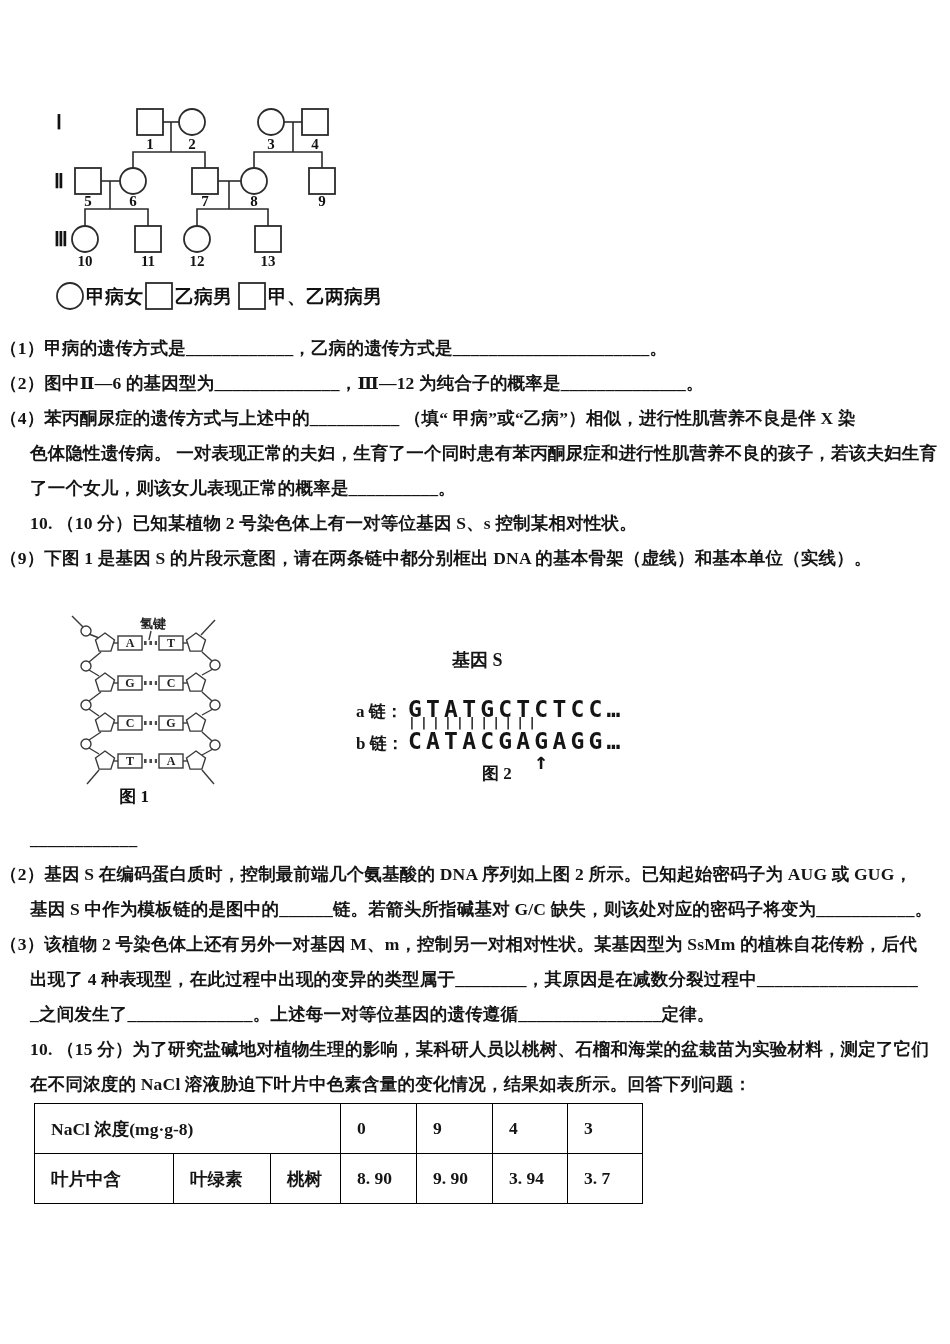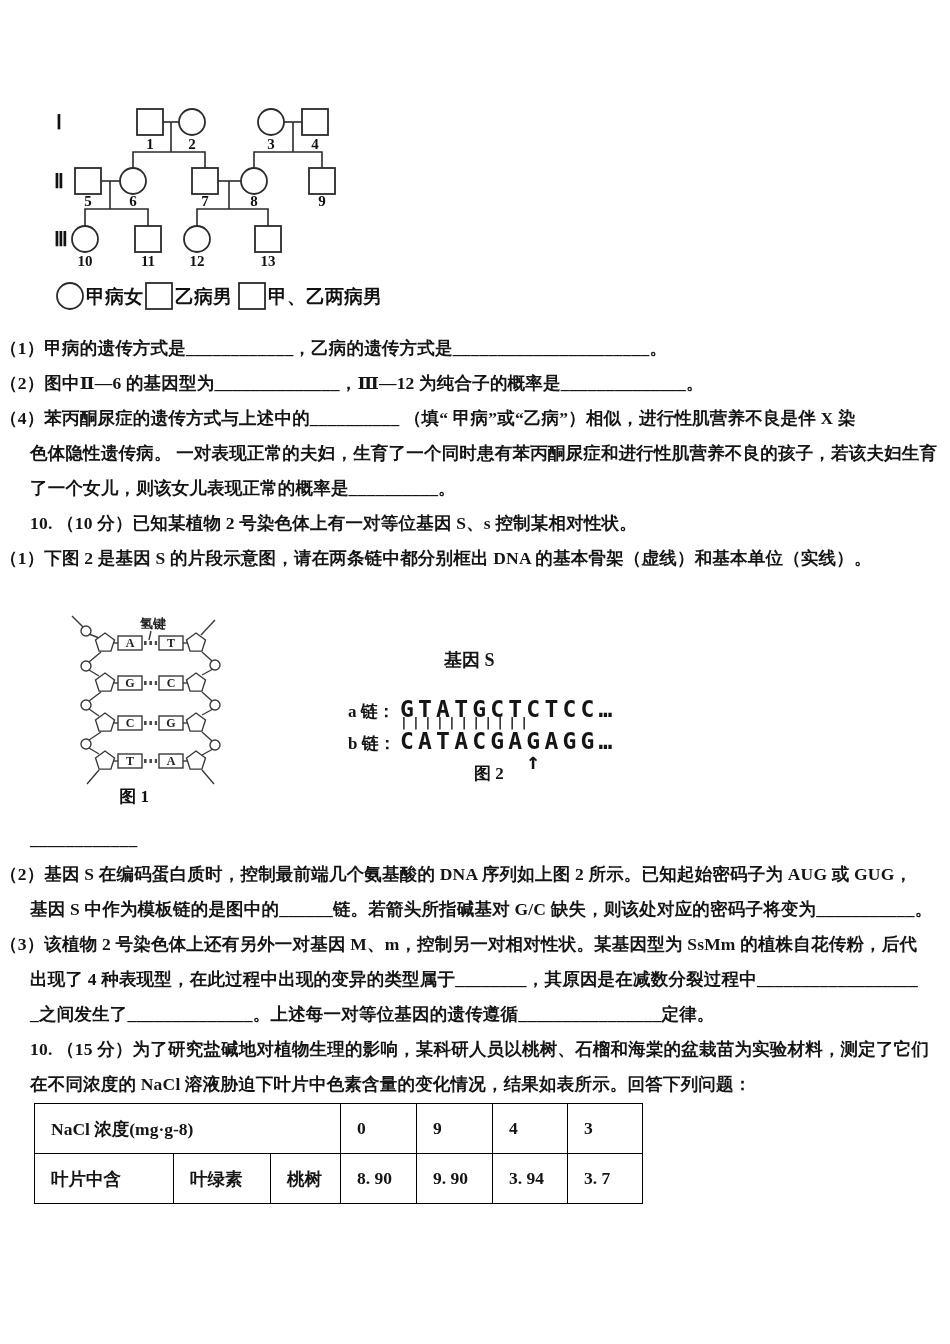--- a/index.html
+++ b/index.html
@@ -37,21 +37,21 @@
   
   #fig1-svg { position: absolute; left: 58px; top: 610px; }
   .dna-line { stroke: #3a3a3a; stroke-width: 1.4; fill: none; }
   .dna-node { stroke: #3a3a3a; stroke-width: 1.4; fill: #ffffff; }
   .dna-bond { stroke: #4a4a4a; stroke-width: 4; stroke-dasharray: 2.6 2.8; }
   .dna-base { font: bold 12px "Liberation Serif", serif; fill: #222; text-anchor: middle; }
   .dna-lbl  { font: bold 13px "Liberation Serif", serif; fill: #222; }
   .dna-cap  { font: bold 17px "Liberation Serif", serif; fill: #111; text-anchor: middle; }
 
   
-  #fig2 { position: absolute; left: 332px; top: 648px; width: 340px; height: 145px; }
+  #fig2 { position: absolute; left: 340px; top: 648px; width: 340px; height: 145px; }
   .fig2-title { position: absolute; left: 112px; top: 0; font-size: 18px; font-weight: bold; }
   .seq-row { position: absolute; left: 0; white-space: pre; }
   .seq-label { display: inline-block; width: 52px; font-size: 17px; font-weight: bold; }
   .mono {
     font-family: "DejaVu Sans Mono", "Liberation Mono", monospace;
     font-size: 23px; font-weight: bold;
     letter-spacing: 4.2px;
     white-space: pre;
   }
   .fig2-cap { position: absolute; left: 142px; top: 114px; font-size: 17px; font-weight: bold; }
@@ -175,21 +175,21 @@
   </g>
 </svg>
 
 <div class="textblock" style="top:331px;">
   <div class="tline">（1）甲病的遗传方式是____________，乙病的遗传方式是______________________。</div>
   <div class="tline">（2）图中Ⅱ—6 的基因型为______________，Ⅲ—12 为纯合子的概率是______________。</div>
   <div class="tline">（4）苯丙酮尿症的遗传方式与上述中的__________ （填“ 甲病”或“乙病”）相似，进行性肌营养不良是伴 X 染</div>
   <div class="tline cont">色体隐性遗传病。 一对表现正常的夫妇，生育了一个同时患有苯丙酮尿症和进行性肌营养不良的孩子，若该夫妇生育</div>
   <div class="tline cont">了一个女儿，则该女儿表现正常的概率是__________。</div>
   <div class="tline stem">10. （10 分）已知某植物 2 号染色体上有一对等位基因 S、s 控制某相对性状。</div>
-  <div class="tline">（1）下图 2 是基因 S 的片段示意图，请在两条链中都分别框出 DNA 的基本骨架（虚线）和基本单位（实线）。</div>
+  <div class="tline">（9）下图 1 是基因 S 的片段示意图，请在两条链中都分别框出 DNA 的基本骨架（虚线）和基本单位（实线）。</div>
 </div>
 
 <svg id="fig1-svg" width="258" height="198" viewBox="0 0 258 198">
 
   <text class="dna-lbl" x="82" y="18">氢键</text>
   <line class="dna-line" x1="93" y1="21" x2="91" y2="30"></line>
 
   <g>
     <line class="dna-line" x1="14" y1="6" x2="25" y2="17"></line>
     <circle class="dna-node" cx="28" cy="21" r="5"></circle>

